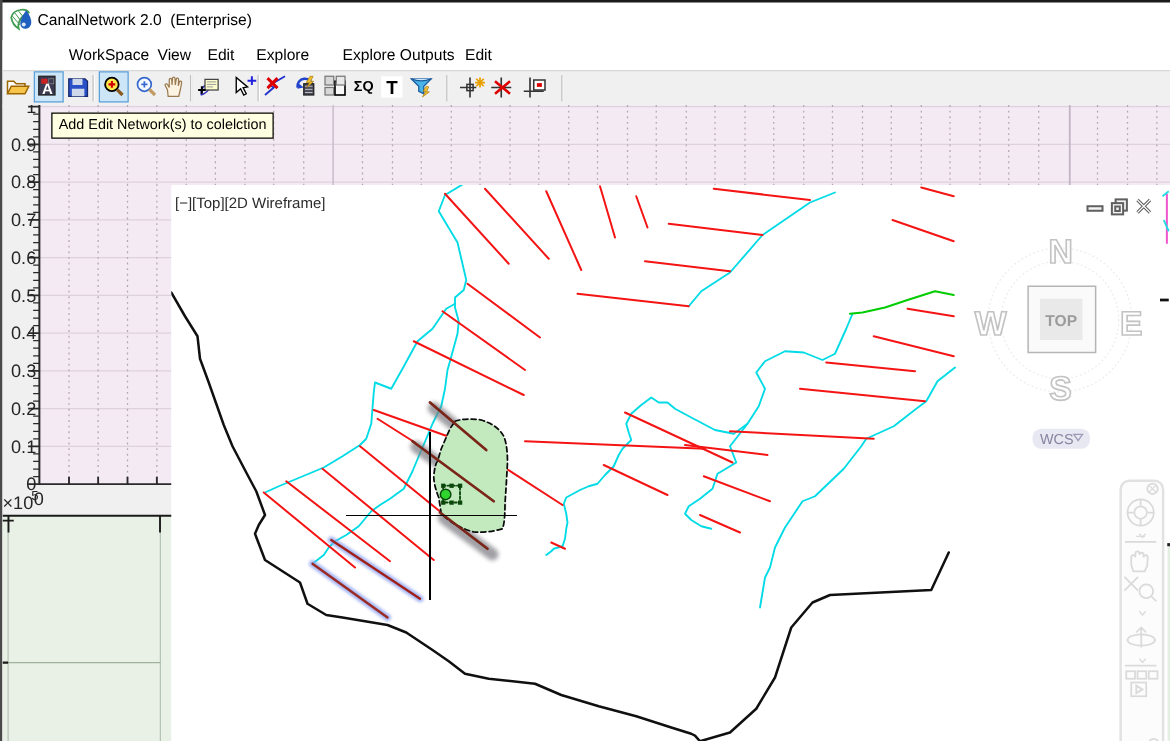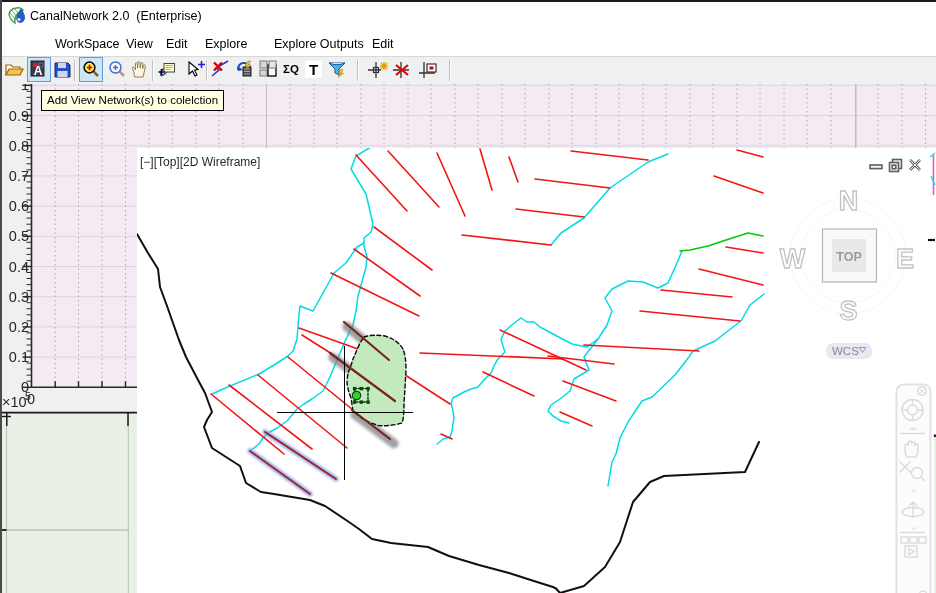--- a/index.html
+++ b/index.html
@@ -276,21 +276,21 @@
  <line x1="126.3" y1="329" x2="126.3" y2="509" stroke="#b6c4b4" stroke-width="1"></line>
  <line x1="0" y1="446" x2="126.3" y2="446" stroke="#9fb29d" stroke-width="1"></line>
  <line x1="0" y1="328.6" x2="137" y2="328.6" stroke="#1a1a1a" stroke-width="1.6"></line>
  <line x1="4.8" y1="328.6" x2="4.8" y2="342" stroke="#1a1a1a" stroke-width="1.5"></line>
  <line x1="0" y1="332.5" x2="9" y2="332.5" stroke="#1a1a1a" stroke-width="1.4"></line>
  <line x1="126" y1="328.6" x2="126" y2="342" stroke="#1a1a1a" stroke-width="1.5"></line>
  <line x1="0" y1="446" x2="4.5" y2="446" stroke="#1a1a1a" stroke-width="1.8"></line>
 </svg>
 </div>
 
-<div class="abs" id="tooltip">Add View Network(s) to colelction</div>
+<div class="abs" id="tooltip">Add Edit Network(s) to colelction</div>
 
 <div class="abs" id="cad">
 <div class="abs" id="vplabel">[−][Top][2D Wireframe]</div>
 <svg class="abs" style="left:0;top:0" width="799" height="470" viewBox="0 0 799 470">
 
  <defs>
   <filter id="blur1" x="-30%" y="-30%" width="160%" height="160%">
             <feGaussianBlur stdDeviation="1.7"></feGaussianBlur>
           </filter>
   <filter id="blur2" x="-30%" y="-30%" width="160%" height="160%">

